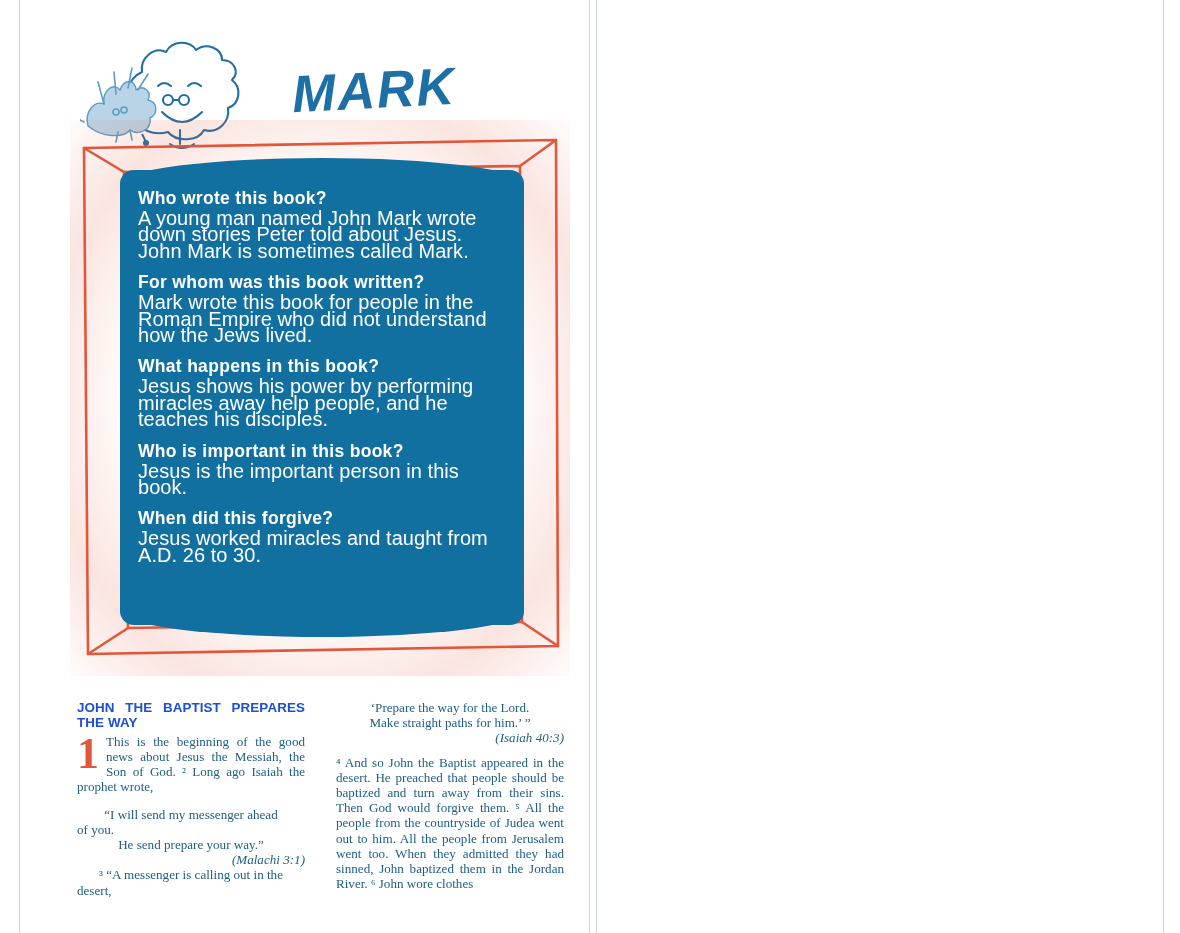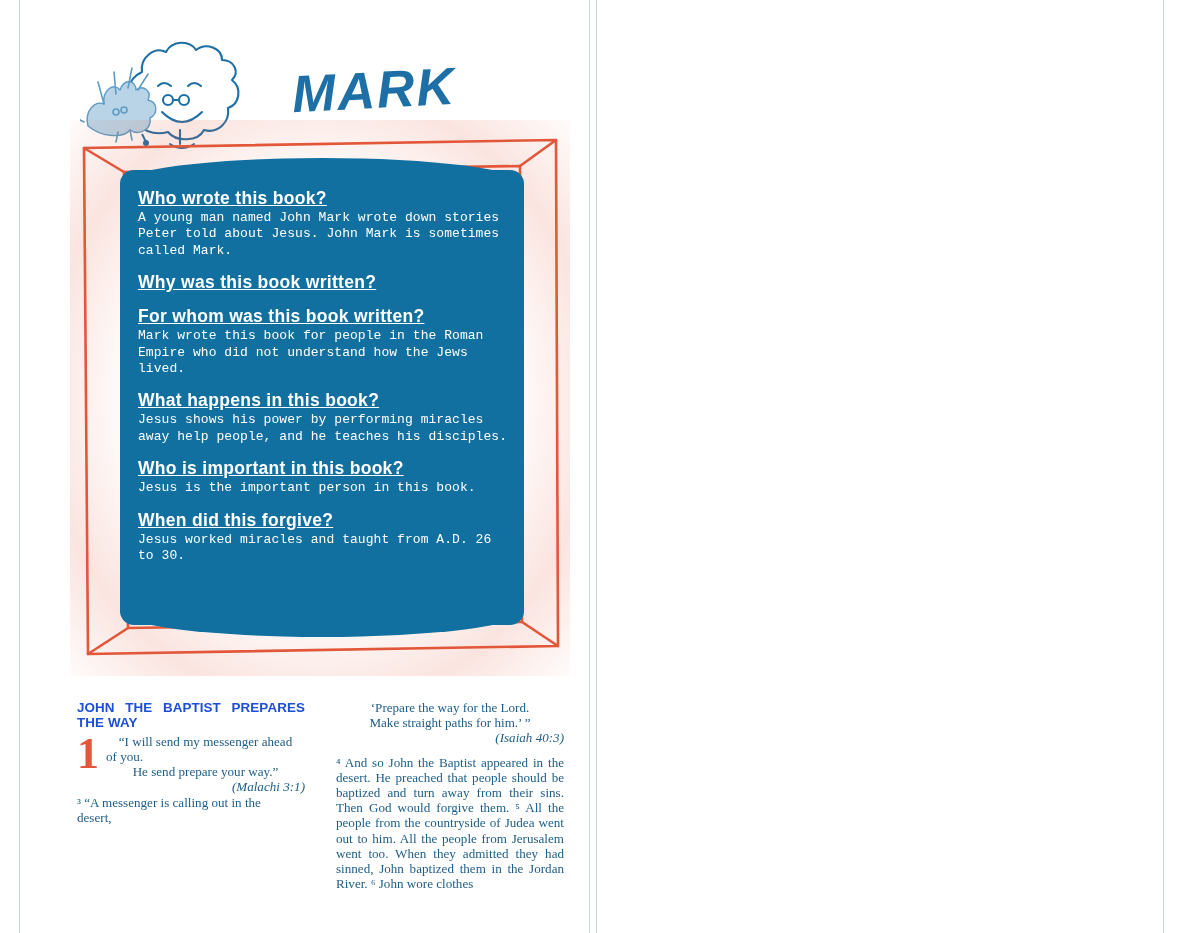--- a/index.html
+++ b/index.html
@@ -84,25 +84,24 @@
   }
   .qa { position:absolute; left:118px; top:188px; width:372px; }
   .qa-item { margin-bottom:13px; }
   .qa-q {
     font-family:"Liberation Sans", sans-serif;
     font-weight:bold;
     font-size:17.5px; line-height:21px;
     color:#ffffff;
     letter-spacing:.3px;
     margin:0 0 1px 0;
-    text-decoration:underline;
   }
   .qa-a {
-    font-family:Liberation Mono, monospace;
-    font-size:13px; line-height:16.4px;
+    font-family:Liberation Sans, sans-serif;
+    font-size:20px; line-height:16.4px;
     color:#ffffff; margin:0;
     letter-spacing:.05px;
   }
 
   .left-cols { position:absolute; left:57px; top:700px; width:487px; height:205px; }
   .lc { position:absolute; top:0; width:228px; height:205px; }
   .lc1 { left:0; }
   .lc2 { left:259px; }
 
   .dropcap {
@@ -184,21 +183,20 @@
     </div>
 
     <div class="blue-panel"></div>
 
     <div class="qa">
       <div class="qa-item">
         <p class="qa-q">Who wrote this book?</p>
         <p class="qa-a">A young man named John Mark wrote down stories Peter told about Jesus. John Mark is sometimes called Mark.</p>
       </div>
       <div class="qa-item">
-        <p class="qa-q">Why was this book written?</p>
       </div>
       <div class="qa-item">
         <p class="qa-q">For whom was this book written?</p>
         <p class="qa-a">Mark wrote this book for people in the Roman Empire who did not understand how the Jews lived.</p>
       </div>
       <div class="qa-item">
         <p class="qa-q">What happens in this book?</p>
         <p class="qa-a">Jesus shows his power by performing miracles away help people, and he teaches his disciples.</p>
       </div>
       <div class="qa-item">
@@ -208,25 +206,26 @@
       <div class="qa-item">
         <p class="qa-q">When did this forgive?</p>
         <p class="qa-a">Jesus worked miracles and taught from A.D. 26 to 30.</p>
       </div>
     </div>
 
     <div class="left-cols">
       <div class="lc lc1 body-col">
         <div class="sec-head" style="margin-top:0">JOHN THE BAPTIST PREPARES THE WAY</div>
         <span class="dropcap">1</span>
-        <p class="poetry" style="margin-top:1px;text-align:center">“I will send my messenger ahead</p>
+        <p>This is the beginning of the good news about Jesus the Messiah, the Son of God. ² Long ago Isaiah the prophet wrote,</p>
+        <p class="poetry" style="margin-top:12px;text-align:center">“I will send my messenger ahead</p>
         <p class="poetry" style="">of you.</p>
         <p class="poetry" style="text-align:center">He send prepare your way.”</p>
         <p class="ref">(Malachi 3:1)</p>
-        <p class="poetry" style="text-align:left">³ “A messenger is calling out in the</p>
+        <p class="poetry" style="text-align:center">³ “A messenger is calling out in the</p>
         <p class="poetry" style="text-align:left">desert,</p>
       </div>
 
       <div class="lc lc2 body-col">
         <p class="poetry" style="text-align:center">‘Prepare the way for the Lord.</p>
         <p class="poetry" style="text-align:center">Make straight paths for him.’ ”</p>
         <p class="ref">(Isaiah 40:3)</p>
         <p style="margin-top:9px">⁴ And so John the Baptist appeared in the desert. He preached that people should be baptized and turn away from their sins. Then God would forgive them. ⁵ All the people from the countryside of Judea went out to him. All the people from Jerusalem went too. When they admitted they had sinned, John baptized them in the Jordan River. ⁶ John wore clothes</p>
       </div>
     </div>

